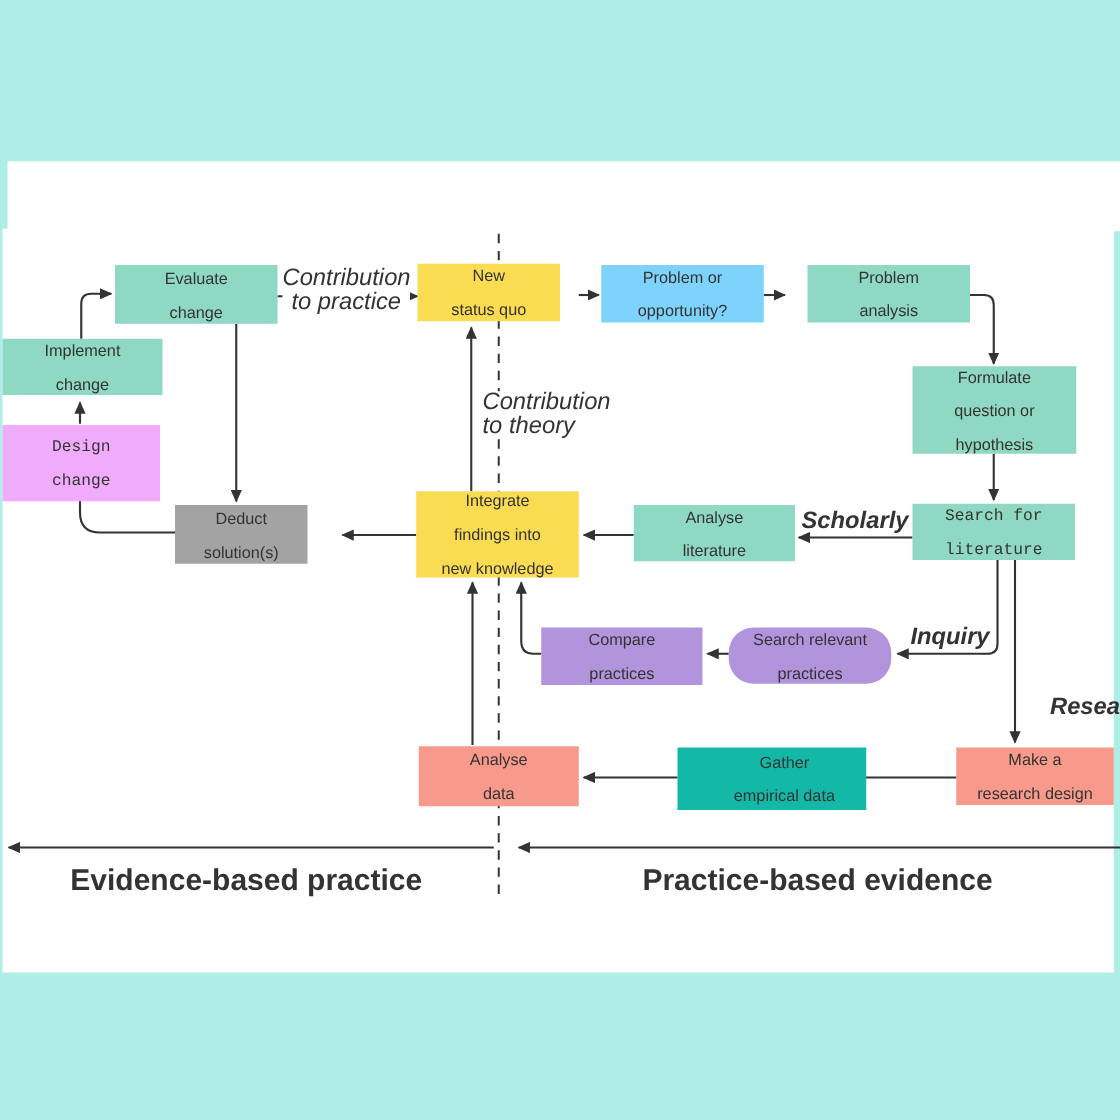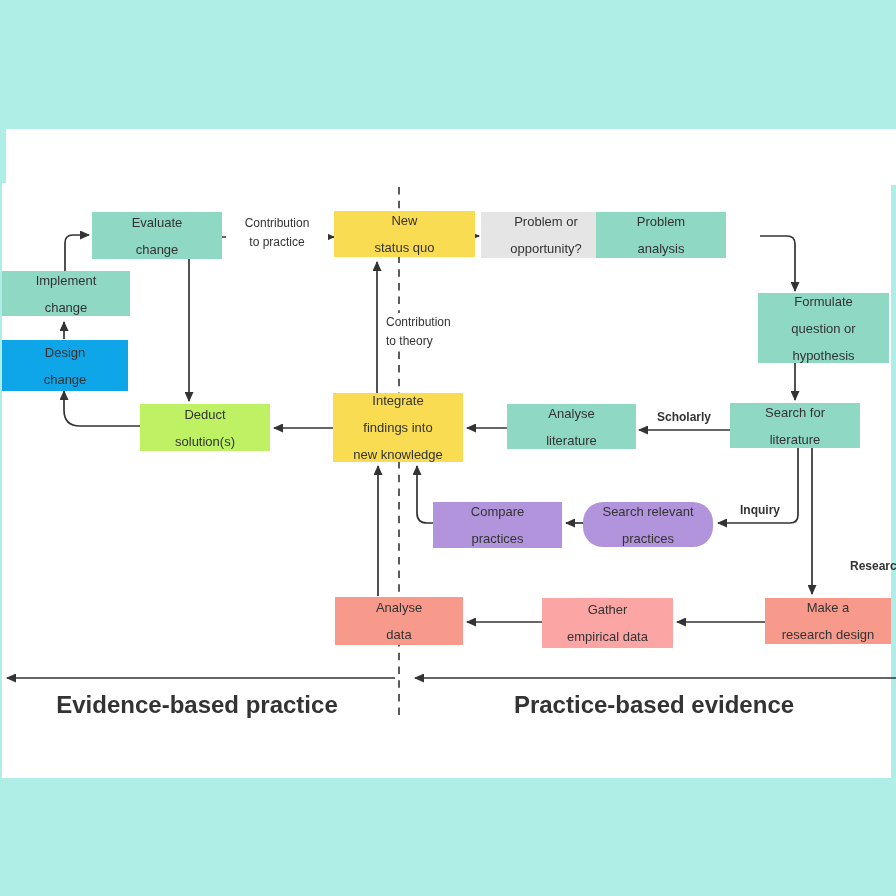--- a/index.html
+++ b/index.html
@@ -12,21 +12,21 @@
   .page{position:absolute;background:#ffffff;z-index:1;}
   .arrows{position:absolute;left:0;top:0;z-index:2;}
   .node{
     position:absolute;z-index:3;
     display:flex;align-items:center;justify-content:center;
     text-align:center;white-space:pre-line;
     font-size:13px;line-height:27px;
   }
   .elabel{
     position:absolute;z-index:4;white-space:pre-line;
-    font-size:12px;line-height:18.5px;
+    font-size:19px;line-height:18.5px;font-style:italic;
   }
   .elabel.onwhite{background:#ffffff;}
   .elabel.bold{font-weight:700;}
   .elabel.center{text-align:center;}
   .axis-label{
     position:absolute;z-index:4;font-weight:700;font-size:24px;
     text-align:center;white-space:nowrap;
   }
 </style>
 </head>
@@ -67,47 +67,47 @@
       <path d="M542,622 H467" marker-end="url(#ah)"></path>
       <path d="M395,678 H7" marker-end="url(#ah)"></path>
       <path d="M896,678 H415" marker-end="url(#ah)"></path>
     </g>
   </svg>
 
   <div class="node" style="left: 92px; top: 212px; width: 130px; height: 47px; background: rgb(143, 216, 195);">Evaluate
 change</div>
   <div class="node" style="left: 2px; top: 271px; width: 128px; height: 45px; background: rgb(143, 216, 195);">Implement
 change</div>
-  <div class="node" style="left: 2px; top: 340px; width: 126px; height: 51px; background: #0ea5e9;">Design
+  <div class="node" style="left: 2px; top: 340px; width: 126px; height: 61px; background: #f0abfc; font-family: Liberation Mono, monospace;">Design
 change</div>
-  <div class="node" style="left: 140px; top: 404px; width: 130px; height: 47px; background: #bef264;">Deduct
+  <div class="node" style="left: 140px; top: 404px; width: 106px; height: 47px; background: #a3a3a3;">Deduct
 solution(s)</div>
-  <div class="node" style="left: 334px; top: 211px; width: 141px; height: 46px; background: rgb(250, 220, 82);">New
+  <div class="node" style="left: 334px; top: 211px; width: 114px; height: 46px; background: rgb(250, 220, 82);">New
 status quo</div>
-  <div class="node" style="left: 481px; top: 212px; width: 130px; height: 46px; background: #e5e5e5;">Problem or
+  <div class="node" style="left: 481px; top: 212px; width: 130px; height: 46px; background: #7dd3fc;">Problem or
 opportunity?</div>
-  <div class="node" style="left: 596px; top: 212px; width: 130px; height: 46px; background: rgb(143, 216, 195);">Problem
+  <div class="node" style="left: 646px; top: 212px; width: 130px; height: 46px; background: rgb(143, 216, 195);">Problem
 analysis</div>
-  <div class="node" style="left: 730px; top: 293px; width: 131px; height: 70px; background: rgb(143, 216, 195); margin-left: 28px;">Formulate
+  <div class="node" style="left: 730px; top: 293px; width: 131px; height: 70px; background: rgb(143, 216, 195);">Formulate
 question or
 hypothesis</div>
-  <div class="node" style="left: 730px; top: 403px; width: 130px; height: 45px; background: rgb(143, 216, 195);">Search for
+  <div class="node" style="left: 730px; top: 403px; width: 130px; height: 45px; background: rgb(143, 216, 195); font-family: Liberation Mono, monospace;">Search for
 literature</div>
   <div class="node" style="left: 507px; top: 404px; width: 129px; height: 45px; background: rgb(143, 216, 195);">Analyse
 literature</div>
   <div class="node" style="left: 333px; top: 393px; width: 130px; height: 69px; background: rgb(250, 220, 82);">Integrate
 findings into
 new knowledge</div>
   <div class="node" style="left: 433px; top: 502px; width: 129px; height: 46px; background: rgb(178, 148, 220);">Compare
 practices</div>
   <div class="node" style="left: 583px; top: 502px; width: 130px; height: 45px; background: rgb(178, 148, 220); border-radius: 20px;">Search relevant
 practices</div>
   <div class="node" style="left: 335px; top: 597px; width: 128px; height: 48px; background: rgb(247, 154, 140);">Analyse
 data</div>
-  <div class="node" style="left: 542px; top: 598px; width: 131px; height: 50px; background: #fca5a5;">Gather
+  <div class="node" style="left: 542px; top: 598px; width: 131px; height: 50px; background: #14b8a6; padding-left: 20px;">Gather
 empirical data</div>
   <div class="node" style="left: 765px; top: 598px; width: 126px; height: 46px; background: rgb(247, 154, 140);">Make a
 research design</div>
 
   <div class="elabel onwhite center" style="left:226px;top:214px;width:102px;">Contribution
 to practice</div>
   <div class="elabel onwhite" style="left:386px;top:313px;padding-right:3px;">Contribution
 to theory</div>
   <div class="elabel bold center" style="left:638px;top:408px;width:92px;">Scholarly</div>
   <div class="elabel bold center" style="left:726px;top:501px;width:68px;">Inquiry</div>

